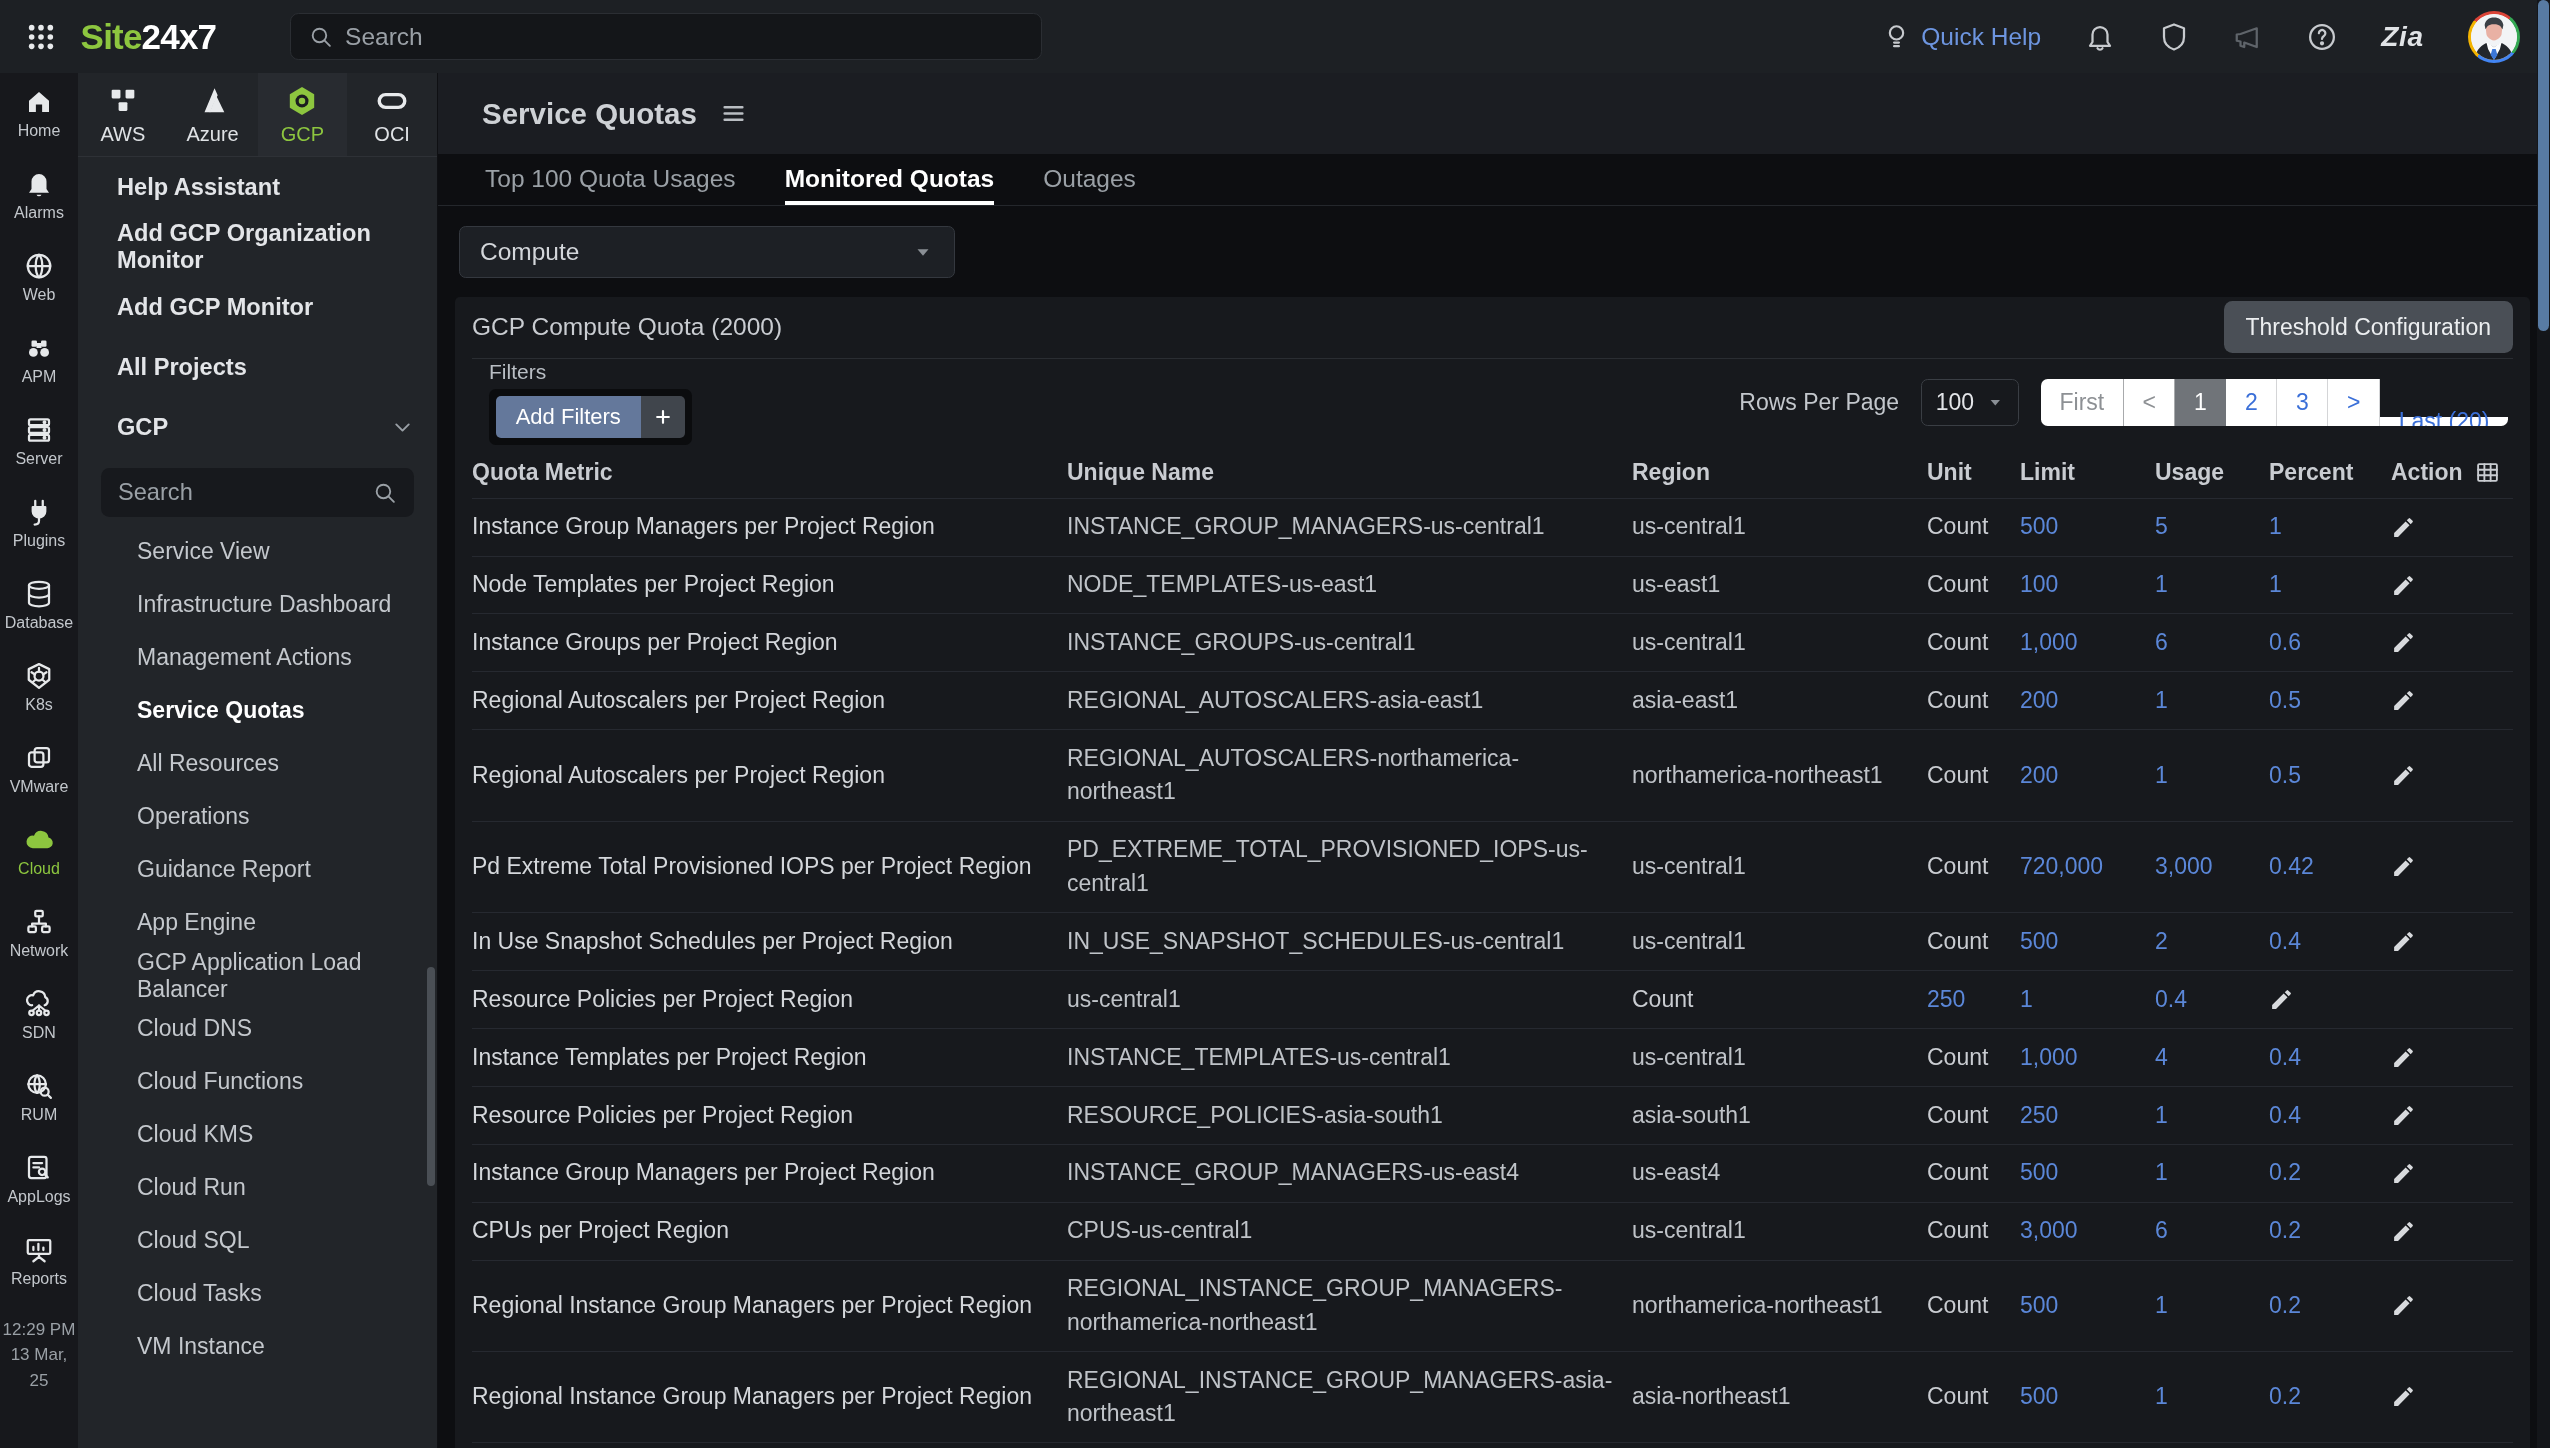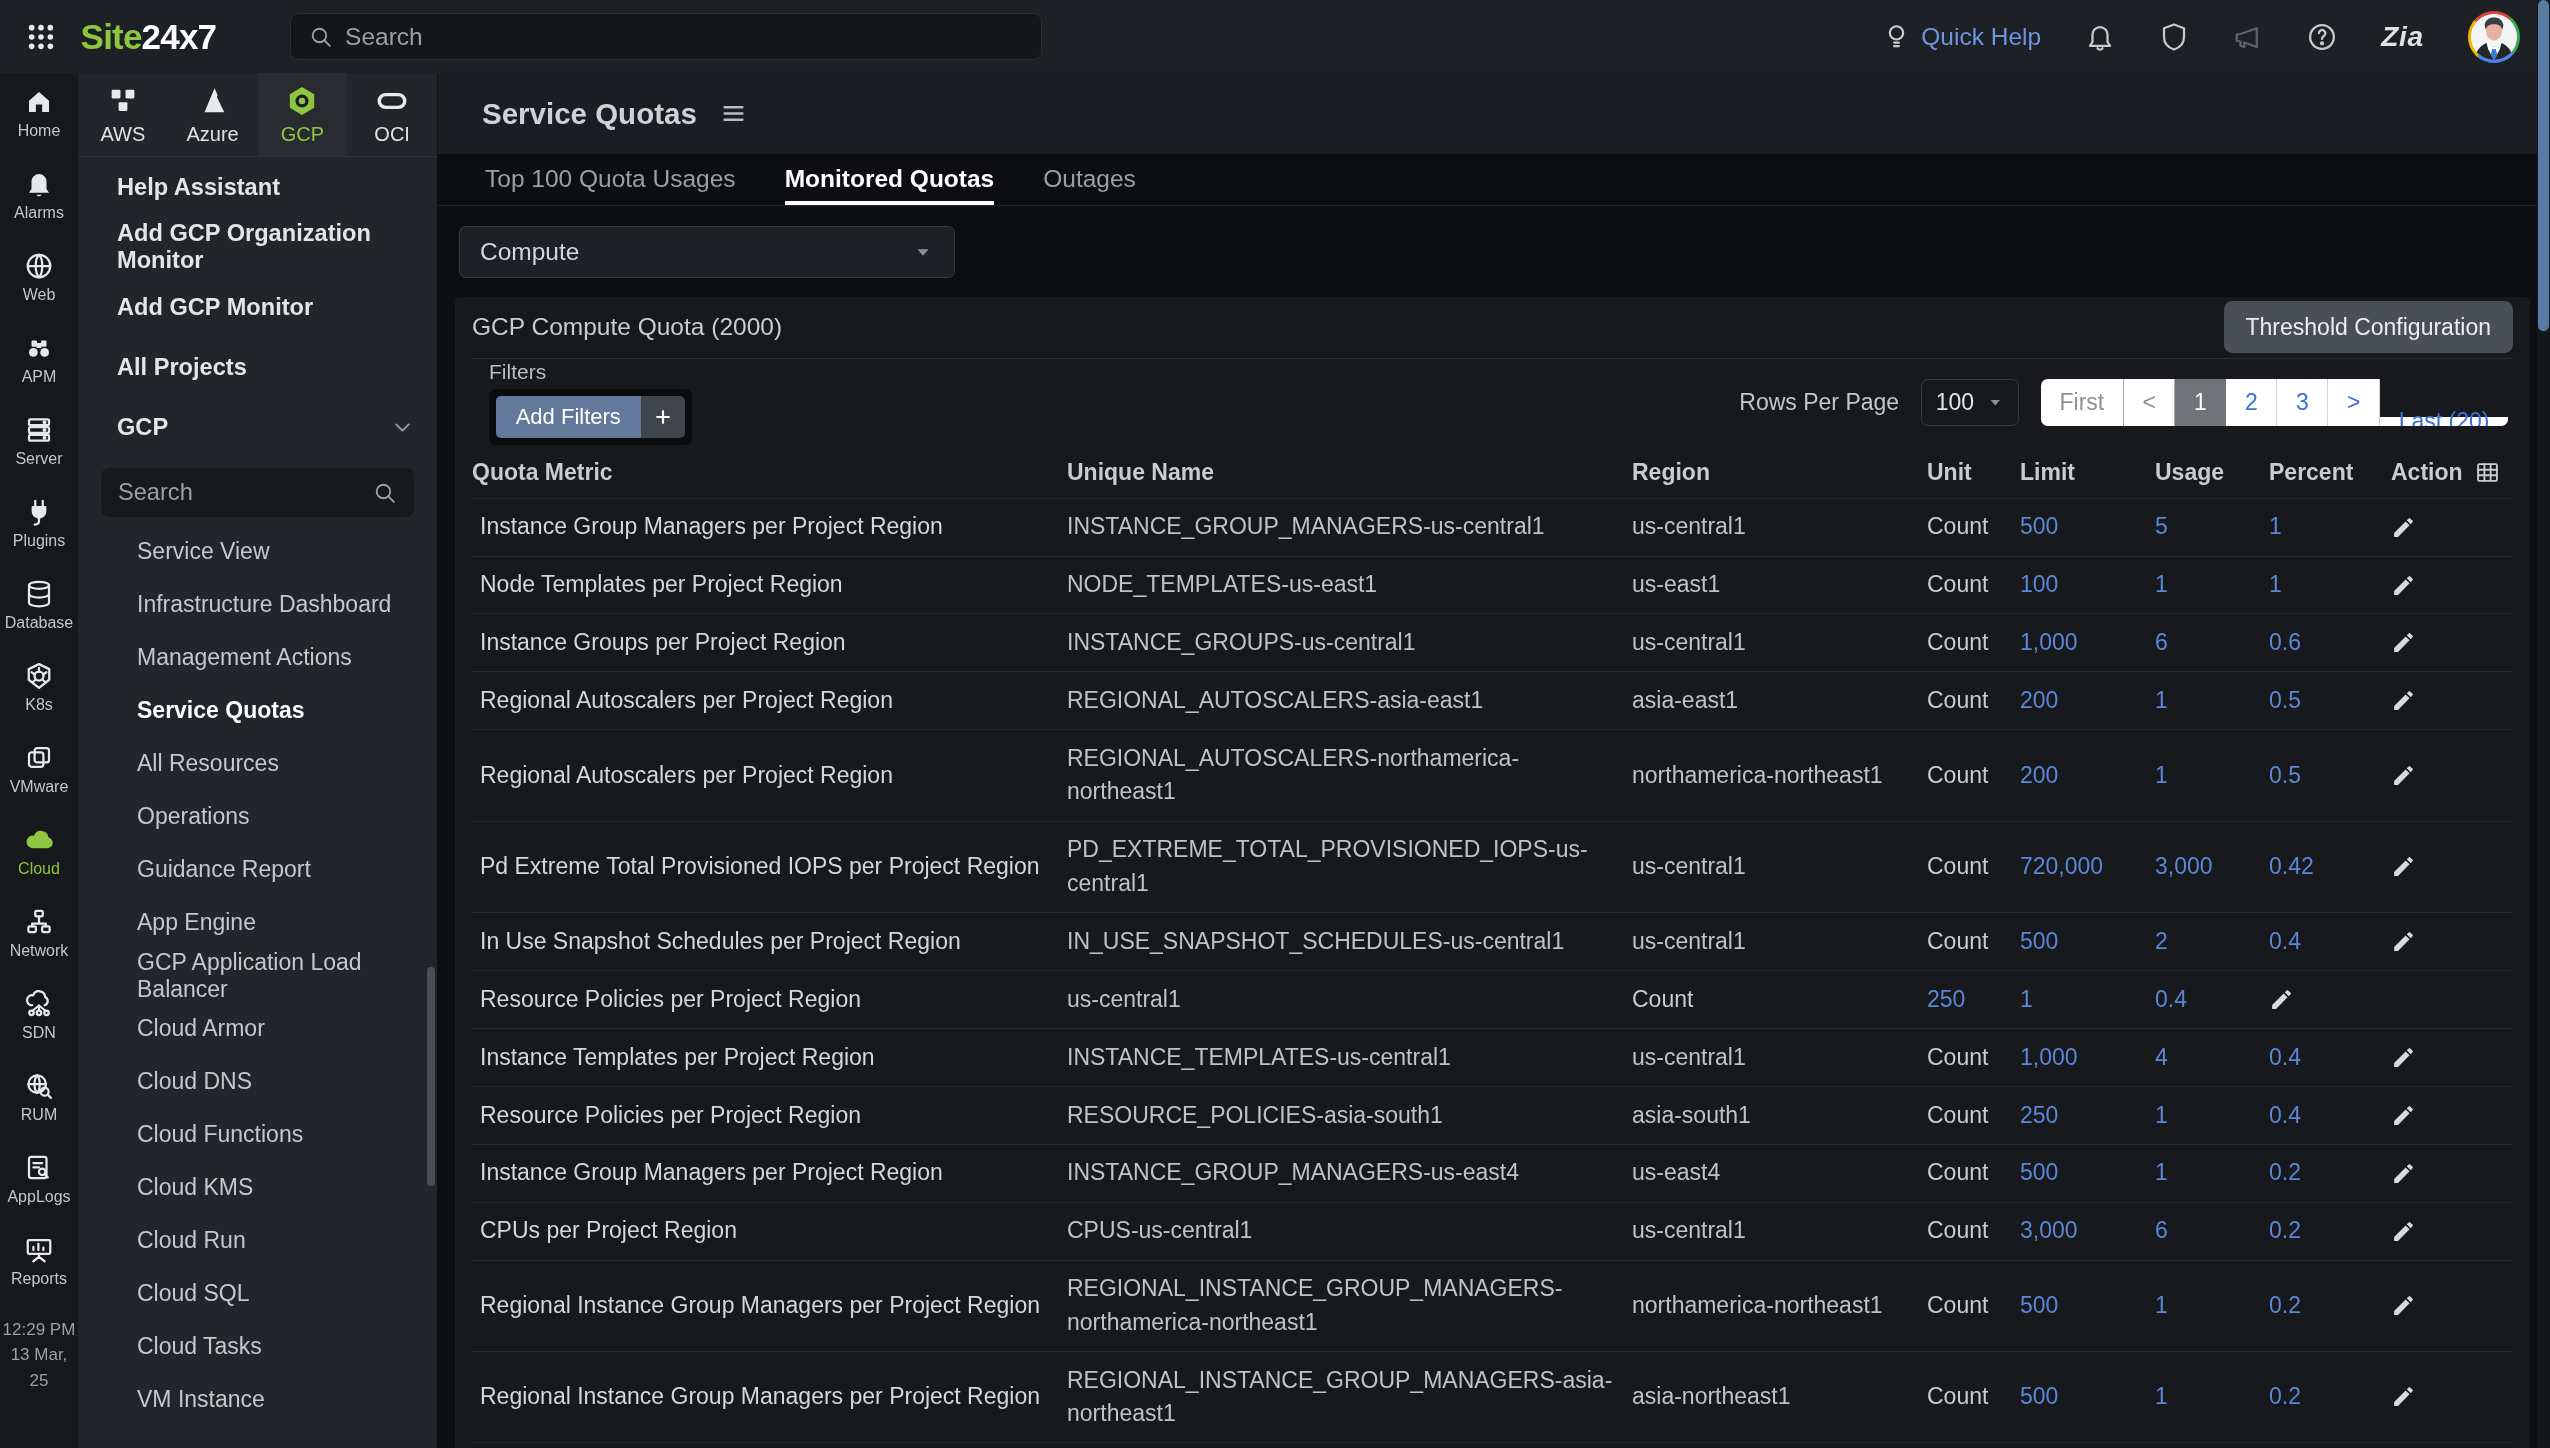--- a/index.html
+++ b/index.html
@@ -153,21 +153,21 @@
 
   
   .table { flex:1; min-height:0; display:flex; flex-direction:column; overflow:hidden; }
   .thead, .trow { display:grid; grid-template-columns:595px 565px 295px 93px 135px 114px 122px 84px 1fr; column-gap:0; align-items:center; }
   .thead { height:51px; font-weight:700; font-size:23px; color:#c9ccd1; flex:0 0 auto; }
   .thead > div { padding-right:17px; }
   .col-icon-cell { display:flex; justify-content:flex-end; }
   .grid-icon { width:25px; height:25px; color:#c9ccd1; cursor:pointer; }
   .trow { border-top:0.8px solid #262930; min-height:51px; font-size:23px; }
   .trow > div { padding:11.8px 17px 11.8px 0; line-height:1.45; }
-  .td-metric { color:#d4d7db;margin-left:8px; }
+  .td-metric { color:#d4d7db; }
   .td-unique, .td-region { color:#bfc3c8; overflow-wrap:break-word; word-break:break-word; }
   .td-unit { color:#c9ccd1; }
   .td-num { color:#5b87d8; }
   .td-action { display:flex; }
   .pencil { width:25px; height:25px; color:#d8dadd; cursor:pointer; }
 
   
   .page-scrollbar { position:absolute; right:0; top:0; width:12.7px; height:1449px; background:#14161a; z-index:9; }
   .page-scroll-thumb { position:absolute; top:0; left:0.8px; width:11px; height:331px; border-radius:5.9px; background:#587ba3; }
 
@@ -479,21 +479,20 @@
       <div class="side-menu" id="side-menu">
           <div class="side-menu-item">Service View</div>
           <div class="side-menu-item">Infrastructure Dashboard</div>
           <div class="side-menu-item">Management Actions</div>
           <div class="side-menu-item active">Service Quotas</div>
           <div class="side-menu-item">All Resources</div>
           <div class="side-menu-item">Operations</div>
           <div class="side-menu-item">Guidance Report</div>
           <div class="side-menu-item">App Engine</div>
           <div class="side-menu-item">GCP Application Load Balancer</div>
-          <div class="side-menu-item">Cloud Armor</div>
           <div class="side-menu-item">Cloud DNS</div>
           <div class="side-menu-item">Cloud Functions</div>
           <div class="side-menu-item">Cloud KMS</div>
           <div class="side-menu-item">Cloud Run</div>
           <div class="side-menu-item">Cloud SQL</div>
           <div class="side-menu-item">Cloud Tasks</div>
           <div class="side-menu-item">VM Instance</div>
         </div>
       <div class="side-scroll-thumb"></div>
     </nav>

